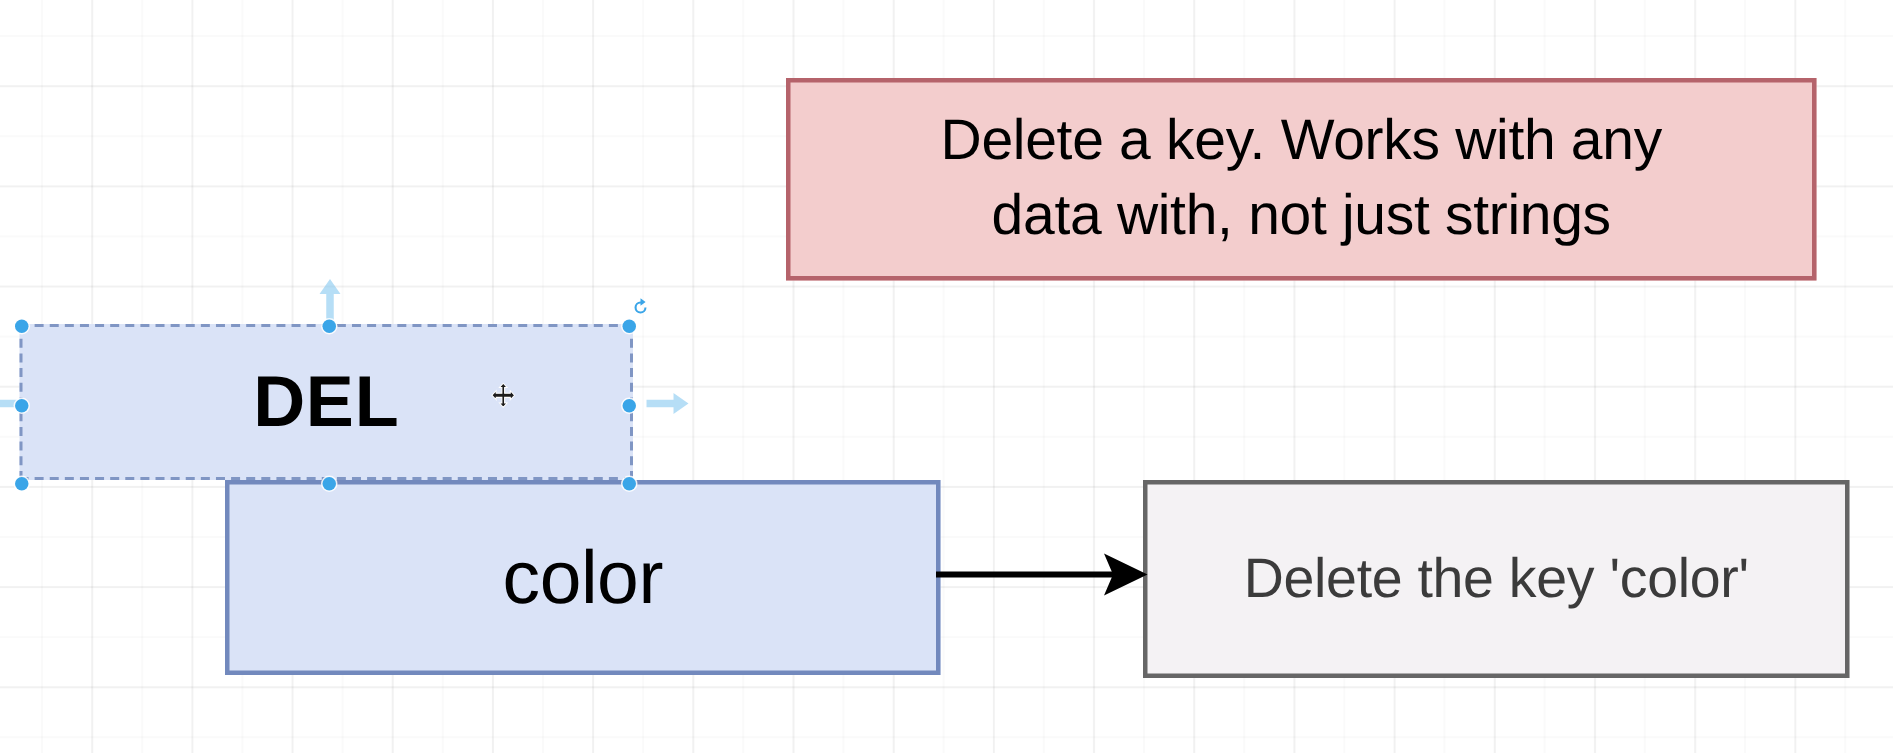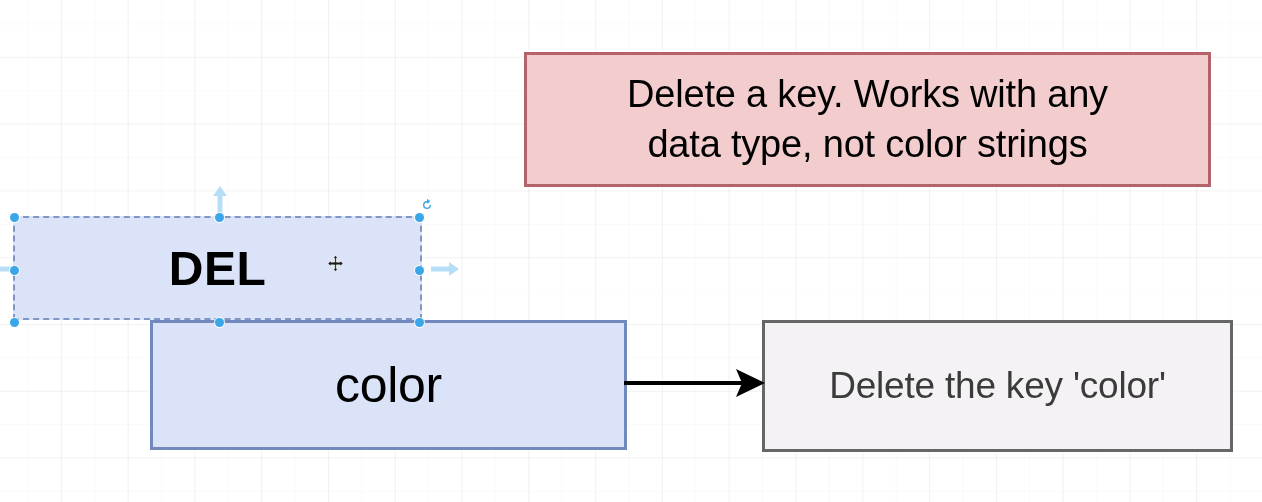--- a/index.html
+++ b/index.html
@@ -154,21 +154,21 @@
     top: 366px;
     z-index: 3;
   }
 </style>
 </head>
 <body>
 
 <div id="canvas">
 
   <div class="node" id="note-box">
-    <div class="note-text"><span>Delete a key.  Works with any</span><br><span>data type, not color strings</span></div>
+    <div class="note-text"><span>Delete a key.  Works with any</span><br><span>data with, not just strings</span></div>
   </div>
 
   <div class="node" id="del-box">
     <div class="del-text">DEL</div>
 
     <span class="handle h-nw"></span>
     <span class="handle h-n"></span>
     <span class="handle h-ne"></span>
     <span class="handle h-w"></span>
     <span class="handle h-e"></span>

